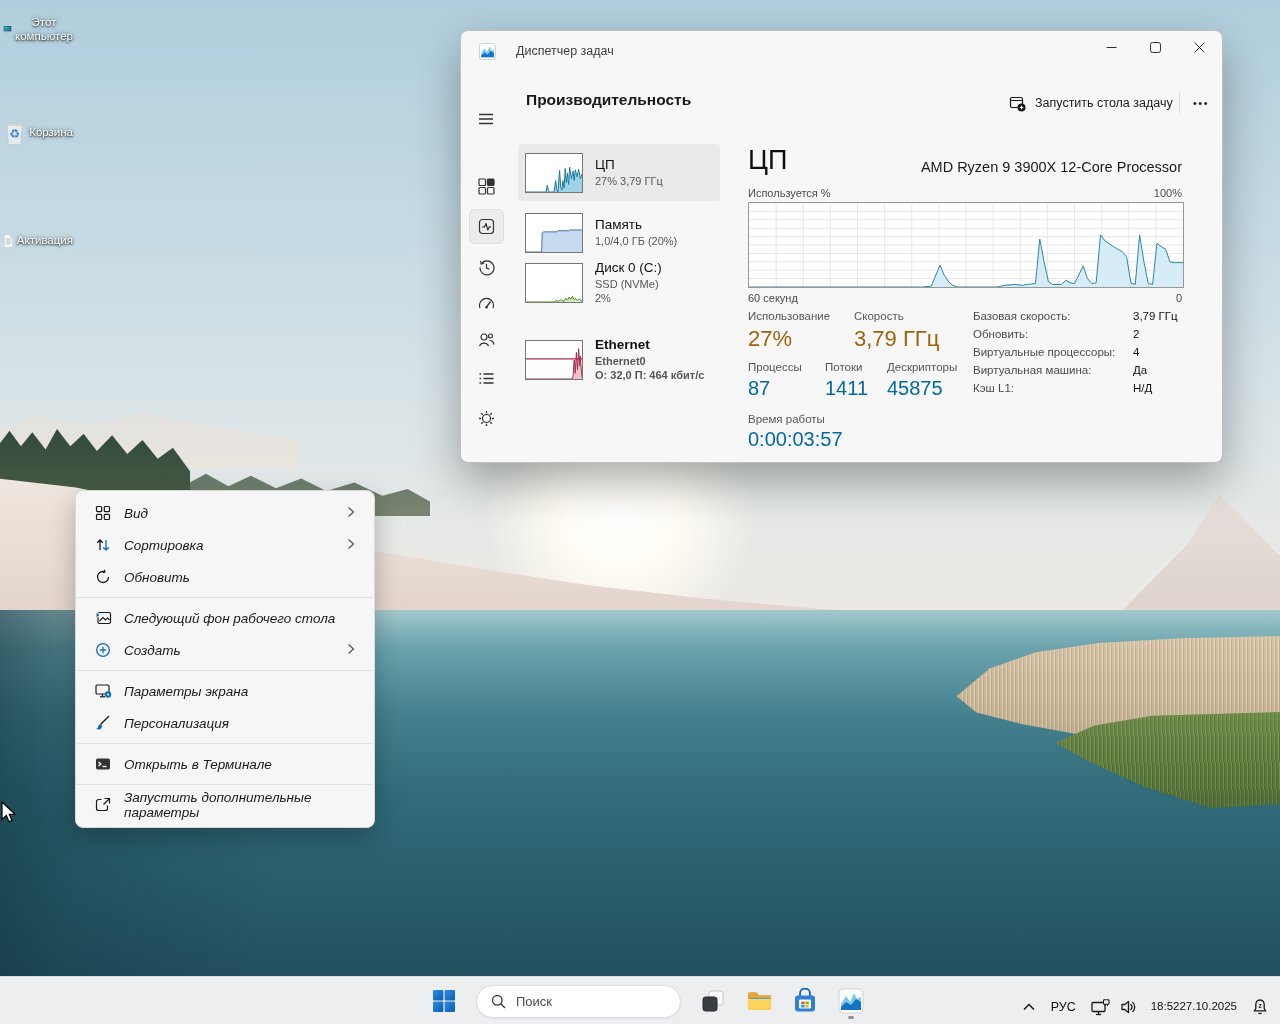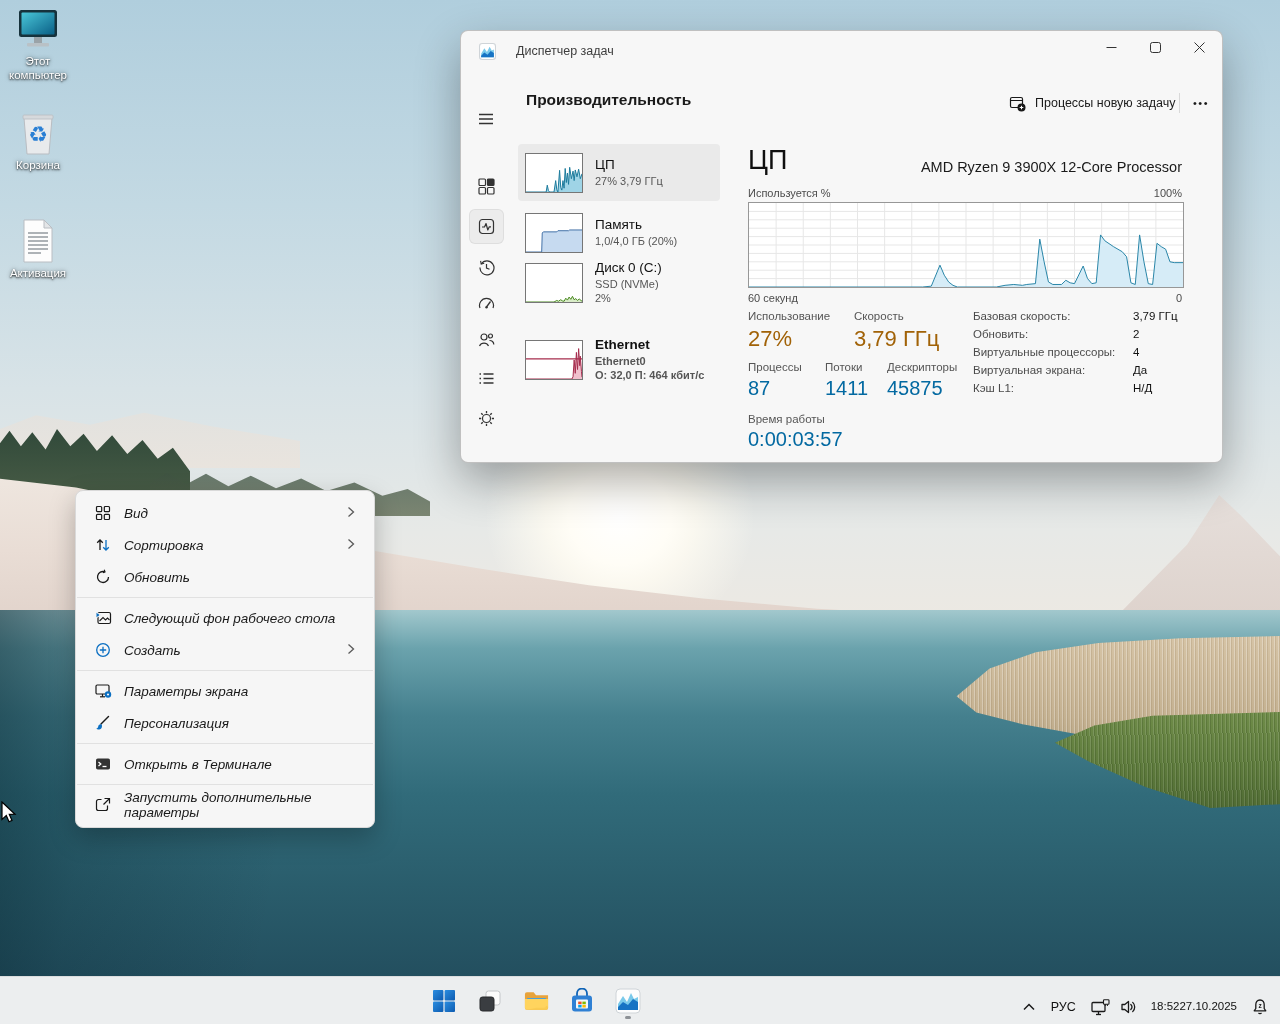--- a/index.html
+++ b/index.html
@@ -36,21 +36,21 @@
     clip-path:polygon(2% 52%,12% 28%,26% 14%,45% 6%,70% 2%,100% 0,100% 88%,72% 94%,45% 88%,22% 76%,8% 66%);}
   .reeds::after { content:""; position:absolute; inset:0;
     background:repeating-linear-gradient(90deg,rgba(255,255,255,.28) 0 1px,rgba(120,95,60,.15) 1px 2px,transparent 2px 4px); }
   .grass { position:absolute; left:1048px; top:712px; width:232px; height:96px;
     background:linear-gradient(180deg,#6f8c49 0%,#5d7a3c 60%,#506b34 100%);
     clip-path:polygon(3% 32%,20% 14%,45% 4%,100% 0,100% 96%,70% 100%,42% 78%,18% 52%); }
   .grass::after { content:""; position:absolute; inset:0;
     background:repeating-linear-gradient(88deg,rgba(255,255,255,.12) 0 1px,rgba(30,50,15,.18) 1px 2px,transparent 2px 4px); }
 
   
-  .desk-icon { position:absolute; width:70px; display:flex; flex-direction:column; align-items:center; gap:3px; }
+  .desk-icon { position:absolute; width:70px; display:flex; flex-direction:row; align-items:center; gap:3px; }
   .desk-icon .lbl { font-size:11.5px; color:#fff; text-align:center; line-height:1.2;
     text-shadow:0 1px 2px rgba(0,0,0,.85),0 0 4px rgba(0,0,0,.5); }
 
   
   .tm { position:absolute; left:460px; top:30px; width:763px; height:433px; background:#f7f7f7;
     border:1px solid rgba(0,0,0,.22); border-radius:8px; box-shadow:0 18px 45px rgba(0,0,0,.32); overflow:hidden; }
   .tm-titlebar { position:absolute; left:0; top:0; right:0; height:40px; }
   .tm-appicon { position:absolute; left:18px; top:12px; width:17px; height:17px; }
   .tm-title { position:absolute; left:55px; top:13px; font-size:12.5px; color:#3d3d3d; }
   .tm-ctrl { position:absolute; top:0; width:44px; height:32px; display:flex; align-items:center; justify-content:center; color:#444; }
@@ -285,21 +285,21 @@
   </div>
 
   <div class="tm-page-title">Производительность</div>
   <div class="run-task">
     <svg width="17" height="17" viewBox="0 0 17 17">
         <rect x="1.5" y="2.5" width="12" height="10" rx="1.5" fill="none" stroke="#1a1a1a" stroke-width="1.2"></rect>
         <line x1="1.5" y1="5.5" x2="13.5" y2="5.5" stroke="#1a1a1a" stroke-width="1.2"></line>
         <circle cx="12.5" cy="12.5" r="4" fill="#1a1a1a"></circle>
         <path d="M12.5 10.7 V14.3 M10.7 12.5 H14.3" stroke="#fff" stroke-width="1.1"></path>
       </svg>
-    <span>Процессы новую задачу</span>
+    <span>Запустить стола задачу</span>
   </div>
   <div class="hdr-divider"></div>
   <div class="hdr-more">•••</div>
 
   <div class="metric sel" style="top:113px; height:57px;">
     <div class="mini chart">
         <svg viewBox="0 0 56 38" preserveAspectRatio="none" width="100%" height="100%">
           <polygon points="0,38 0,38 20.16,38 21.28,31.16 22.4,36.48 23.52,38 28,38 29.68,26.6 30.8,35.72 31.92,38 33.6,16.34 34.72,33.44 35.84,36.1 36.96,26.6 38.08,34.2 39.2,14.440000000000001 40.32,28.5 41.44,19 42.56,30.4 43.68,13.3 45.36,24.7 47.04,17.1 48.16,26.6 49.28,15.96 50.96,22.8 52.64,15.2 54.32,24.7 56,19.76 56,38" fill="#9fd4e6"></polygon>
           <polyline points="0,38 20.16,38 21.28,31.16 22.4,36.48 23.52,38 28,38 29.68,26.6 30.8,35.72 31.92,38 33.6,16.34 34.72,33.44 35.84,36.1 36.96,26.6 38.08,34.2 39.2,14.440000000000001 40.32,28.5 41.44,19 42.56,30.4 43.68,13.3 45.36,24.7 47.04,17.1 48.16,26.6 49.28,15.96 50.96,22.8 52.64,15.2 54.32,24.7 56,19.76" fill="none" stroke="#1d7b9c" stroke-width="1"></polyline>
         </svg>
@@ -408,21 +408,21 @@
   </div>
   <div class="rstat" style="top:297px;">
     <span class="rl">Обновить:</span>
     <span class="rv">2</span>
   </div>
   <div class="rstat" style="top:315px;">
     <span class="rl">Виртуальные процессоры:</span>
     <span class="rv">4</span>
   </div>
   <div class="rstat" style="top:333px;">
-    <span class="rl">Виртуальная экрана:</span>
+    <span class="rl">Виртуальная машина:</span>
     <span class="rv">Да</span>
   </div>
   <div class="rstat" style="top:351px;">
     <span class="rl">Кэш L1:</span>
     <span class="rv">Н/Д</span>
   </div>
 </div>
 
 <div class="cmenu z40">
   <div class="cm-item">
@@ -541,20 +541,27 @@
               <stop offset="0" stop-color="#2b8de0"></stop>
               <stop offset="1" stop-color="#0d5bb0"></stop>
             </linearGradient>
           </defs>
         <rect x="1" y="1" width="10.4" height="10.4" rx="1" fill="url(#wb)"></rect>
           <rect x="12.6" y="1" width="10.4" height="10.4" rx="1" fill="url(#wb)"></rect>
         <rect x="1" y="12.6" width="10.4" height="10.4" rx="1" fill="url(#wb)"></rect>
           <rect x="12.6" y="12.6" width="10.4" height="10.4" rx="1" fill="url(#wb)"></rect>
       </svg>
     </div>
+    <div class="search-pill">
+      <svg width="15" height="15" viewBox="0 0 15 15">
+          <circle cx="6.3" cy="6.3" r="4.8" fill="none" stroke="#3c3c3c" stroke-width="1.4"></circle>
+          <line x1="9.9" y1="9.9" x2="13.6" y2="13.6" stroke="#3c3c3c" stroke-width="1.4" stroke-linecap="round"></line>
+        </svg>
+      <input type="text" placeholder="Поиск" style="">
+    </div>
     <div class="tb-btn">
       <svg width="26" height="26" viewBox="0 0 26 26">
         <rect x="9" y="3" width="14" height="14" rx="2.5" fill="#fbfbfb" stroke="#c3c6c9" stroke-width="1"></rect>
         <rect x="3" y="9" width="14" height="14" rx="2.5" fill="#3a3d41" stroke="#26282b" stroke-width="1"></rect>
       </svg>
     </div>
     <div class="tb-btn">
       <svg width="27" height="26" viewBox="0 0 28 26">
         <path d="M2 6 a2 2 0 0 1 2-2 h7 l2.5 3 H26 a0 0 0 0 1 0 0 V20 a2 2 0 0 1 -2 2 H4 a2 2 0 0 1 -2-2 Z" fill="#e8a33b"></path>
         <rect x="4" y="10" width="20" height="9" rx="1" fill="#49a0dc"></rect>

